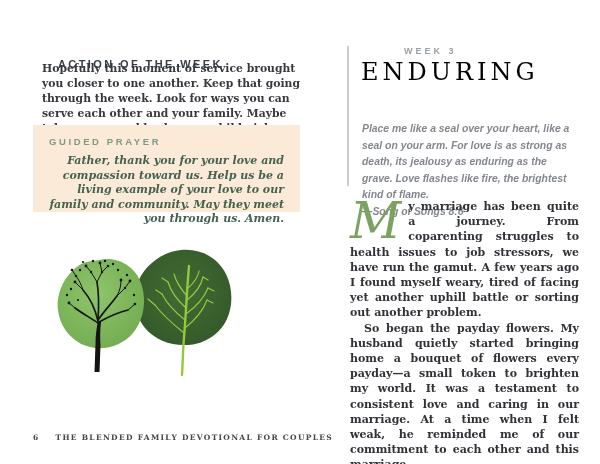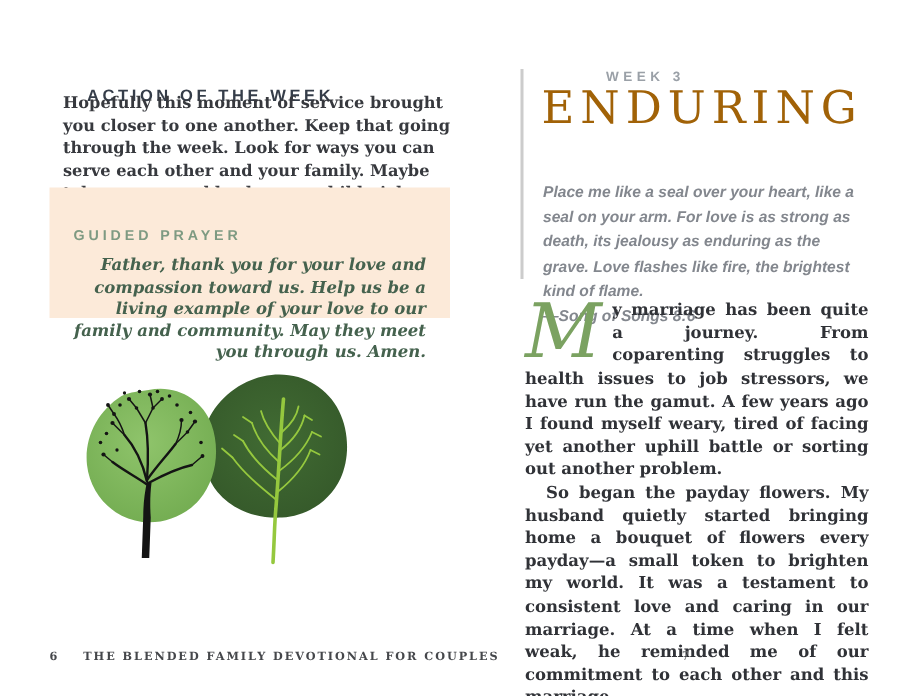--- a/index.html
+++ b/index.html
@@ -7,35 +7,35 @@
         font-family:"DejaVu Serif",serif;}
 
   
   .section-title{position:absolute;left:42px;top:42px;margin:16px;
     font-family:"Liberation Sans",sans-serif;font-size:11px;font-weight:700;
     letter-spacing:2.4px;color:#353d49;text-align:right;}
   .body-left{position:absolute;left:42px;top:61px;width:258px;margin:0;
     font-size:10.8px;line-height:15px;font-weight:600;color:#37393e;}
   .prayer-box{position:absolute;left:33px;top:125px;width:267px;height:87px;
     box-sizing:border-box;background:#fcead9;padding:11px 16px;}
-  .prayer-title{margin:16px 0 7px 0;font-family:"Liberation Sans",sans-serif;
+  .prayer-title{margin:0 0 7px 0;font-family:"Liberation Sans",sans-serif;
     font-size:9.5px;font-weight:700;letter-spacing:2.6px;color:#7e9a82;}
   .prayer-text{margin:0;font-style:italic;font-weight:600;font-size:11px;
     line-height:14.5px;color:#45624e;text-align:right;}
   .trees{position:absolute;left:55px;top:248px;width:180px;height:132px;}
   .footer-left{position:absolute;left:33px;top:433px;display:flex;gap:16px;
     font-size:7.5px;font-weight:700;letter-spacing:1.3px;color:#45474b;}
 
   
   .vrule{position:absolute;left:347px;top:46px;width:2px;height:140px;background:#cccccc;}
   .kicker{position:absolute;left:362px;top:46px;
     font-family:"Liberation Sans",sans-serif;font-size:9px;font-weight:700;
     letter-spacing:3px;color:#9aa0a7;margin-left:42px;}
   .rtitle{position:absolute;left:361px;top:59px;margin:0;font-weight:500;
-    font-size:30px;line-height:27px;letter-spacing:4px;color:#a16207;}
+    font-size:24px;line-height:27px;letter-spacing:4px;color:#000000;}
   .quote{position:absolute;left:362px;top:121px;width:218px;
     font-family:"Liberation Sans",sans-serif;font-style:italic;
     font-size:10.4px;line-height:16.5px;color:#83878e;}
   .quote p{margin:0;font-weight:bold;}
   .body-right{position:absolute;left:350px;top:199px;width:229px;
     font-size:11px;line-height:15.2px;font-weight:600;color:#303237;text-align:justify;}
   .body-right p{margin:0;}
   .body-right p.indent{text-indent:14px;}
   .dropcap{float:left;font-style:italic;font-size:50px;line-height:38px;
     color:#7ba261;margin:3px 7px 0 0;font-weight:400;}

